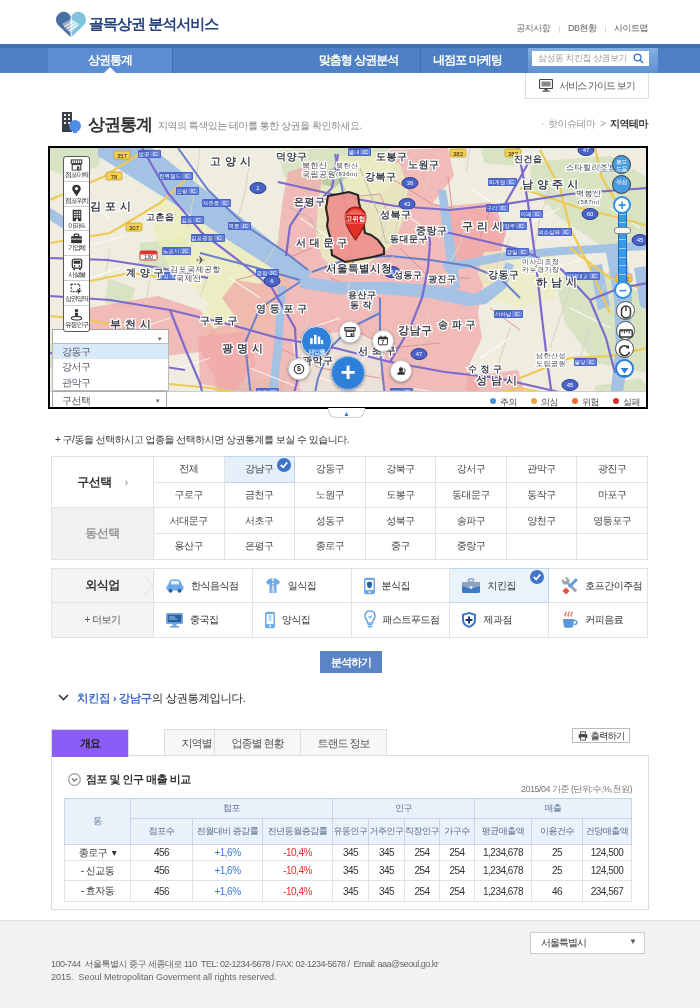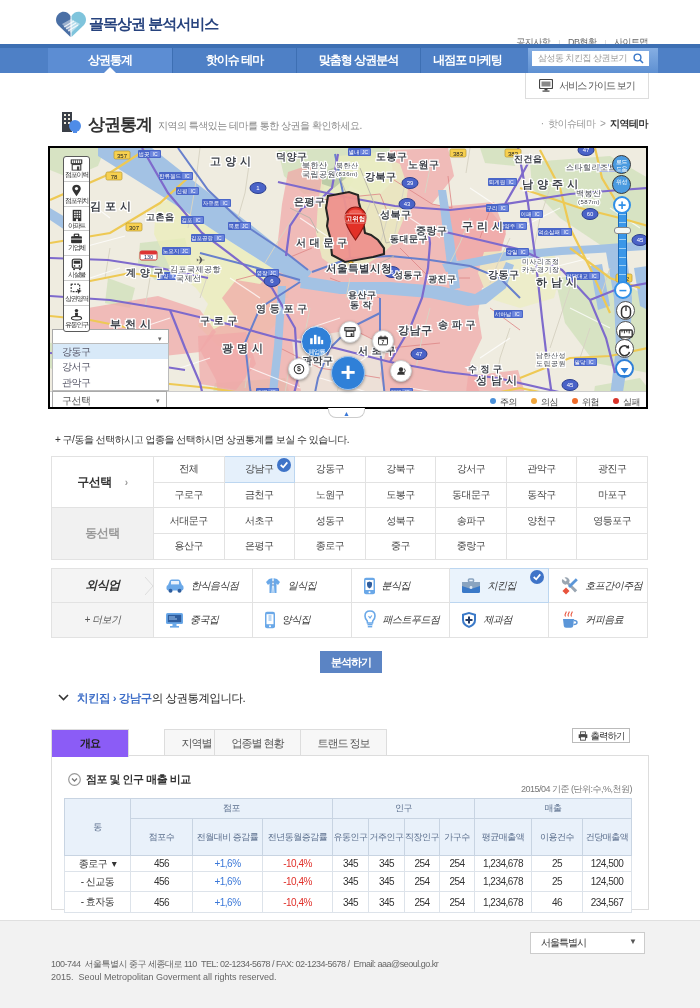--- a/index.html
+++ b/index.html
@@ -3,21 +3,21 @@
 <meta charset="utf-8">
 <style>
 * { margin:0; padding:0; box-sizing:border-box; }
 html,body { width:700px; background:#fff; }
 body { font-family:"Liberation Sans", sans-serif; overflow:hidden; }
 .page { position:relative; width:700px; height:1008px; overflow:hidden; background:#fff; }
 .abs { position:absolute; }
 
 
 .hdr-title { left:89px; top:15px; font-size:15px; font-weight:bold; color:#27437e; letter-spacing:-1px; }
-.hdr-links { right:52px; top:36px; font-size:9px; color:#666; letter-spacing:-0.5px; }
+.hdr-links { right:52px; top:22px; font-size:9px; color:#666; letter-spacing:-0.5px; }
 .hdr-links span.sep { color:#ccc; margin:0 8px; font-size:8px; }
 
 
 .nav { left:0; top:44px; width:700px; height:29px; background:#4e80c6; }
 .nav .topstrip { position:absolute; left:0; top:0; width:700px; height:4px; background:#3d6fb3; }
 .tab { position:absolute; top:4px; height:25px; line-height:24px; text-align:center; color:#fff; font-size:12px; font-weight:bold; letter-spacing:-1px; border-right:1px solid #3d6fb3; }
 .tab.active { background:#5c8dd3; }
 .notch { position:absolute; left:105px; bottom:0; width:0; height:0; border:6px solid transparent; border-bottom:6px solid #fff; border-top:none; }
 .nav-search-bg { position:absolute; left:528px; top:4px; width:130px; height:25px; background:linear-gradient(#85aee3,#5e90d2); }
 .search-box { position:absolute; left:532px; top:7px; width:117px; height:15px; background:#fff; font-size:9px; color:#999; line-height:15px; padding-left:6px; letter-spacing:-0.5px; }
@@ -32,21 +32,21 @@
 
 .map-wrap { left:48px; top:146px; width:600px; height:263px; border:2px solid #000000; background:#f0ede2; overflow:hidden; }
 
 
 .sel-tbl { left:51px; top:456px; width:597px; border-collapse:collapse; table-layout:fixed; }
 .sel-tbl td { border:1px solid #e2e2e2; height:25.7px; text-align:center; font-size:10px; color:#444; letter-spacing:-0.5px; background:#fff; }
 .sel-tbl td.lbl { font-size:12px; font-weight:bold; color:#333; background:#fff; }
 .sel-tbl td.lbl2 { font-size:12px; font-weight:bold; color:#999; background:#f1f1f1; }
 .sel-tbl td.on { background:#e5f0fb; border:1px solid #bcd6f0; }
 
-.food-tbl { left:51px; top:568px; width:597px; border-collapse:collapse; table-layout:fixed;font-style:italic; }
+.food-tbl { left:51px; top:568px; width:597px; border-collapse:collapse; table-layout:fixed; }
 .food-tbl td { border:1px solid #e2e2e2; height:34.3px; font-size:10px; color:#333; letter-spacing:-0.5px; background:#fff; }
 .food-tbl td.lbl { font-size:12px; font-weight:bold; color:#333; text-align:center; background:#f4f4f4; position:relative; }
 .food-tbl td.lbl2 { font-size:10px; color:#555; text-align:center; background:#f4f4f4; }
 .food-tbl td.on { background:#eaf3fc; border:1px solid #bcd6f0;text-align:right; }
 .fitem { display:flex; align-items:center; padding-left:11px; gap:6px; white-space:nowrap; }
 
 .anal-btn { left:320px; top:651px; width:62px; height:22px; background:#5b84c4; color:#fff; font-size:11px; font-weight:bold; text-align:center; line-height:22px; letter-spacing:-1px; }
 
 
 .res-head { left:58px; top:691px; font-size:11.5px; font-weight:bold; color:#222; letter-spacing:-0.5px; }
@@ -111,21 +111,20 @@
     <path d="M17.5 6 C20 1.5 25.5 0.5 29 3.5 C32.5 6.5 33 11.5 30 15 L17.5 27 Z" fill="#7fc4dc"></path>
     <path d="M8 14 L17 9 L26 14 L17 23 Z" fill="#fff" opacity="0.45"></path>
     <path d="M10 17 L20 11 M12 19 L22 13 M14 21 L24 15" stroke="#fff" stroke-width="1.1" opacity="0.8"></path>
   </svg>
   <div class="abs hdr-title">골목상권 분석서비스</div>
   <div class="abs hdr-links">공지사항<span class="sep">|</span>DB현황<span class="sep">|</span>사이트맵</div>
 
   <div class="abs nav">
     <div class="topstrip"></div>
     <div class="tab active" style="left:48px;width:125px;">상권통계<div class="notch" style="left:56px;"></div></div>
-    <div class="tab" style="left:173px;width:124px;">핫이슈 테마</div>
     <div class="tab" style="left:297px;width:124px;">맞춤형 상권분석</div>
     <div class="tab" style="left:414px;width:107px;border-right:none;">내점포 마케팅</div>
     <div class="nav-search-bg"></div>
     <div class="search-box">삼성동 치킨집 상권보기
       <svg style="position:absolute;right:5px;top:2px" width="11" height="11" viewBox="0 0 11 11">
           <circle cx="4.5" cy="4.5" r="3.4" fill="none" stroke="#3b78c8" stroke-width="1.4"></circle>
           <line x1="7" y1="7" x2="10" y2="10" stroke="#3b78c8" stroke-width="1.6"></line>
         </svg>
     </div>
   </div>
@@ -889,21 +888,21 @@
         <col style="width:51px">
         <col style="width:49px">
     </colgroup>
     <tbody>
         <tr style="height:20px">
           <th rowspan="2">동</th>
           <th colspan="3">점포</th>
           <th colspan="4">인구</th>
           <th colspan="3">매출</th>
         </tr>
-    <tr style="height:37px">
+    <tr style="height:26px">
           <th>점포수</th>
           <th>전월대비 증감률</th>
           <th>전년동월증감률</th>
           <th>유동인구</th>
           <th>거주인구</th>
           <th>직장인구</th>
           <th>가구수</th>
           <th>평균매출액</th>
           <th>이용건수</th>
           <th>건당매출액</th>

